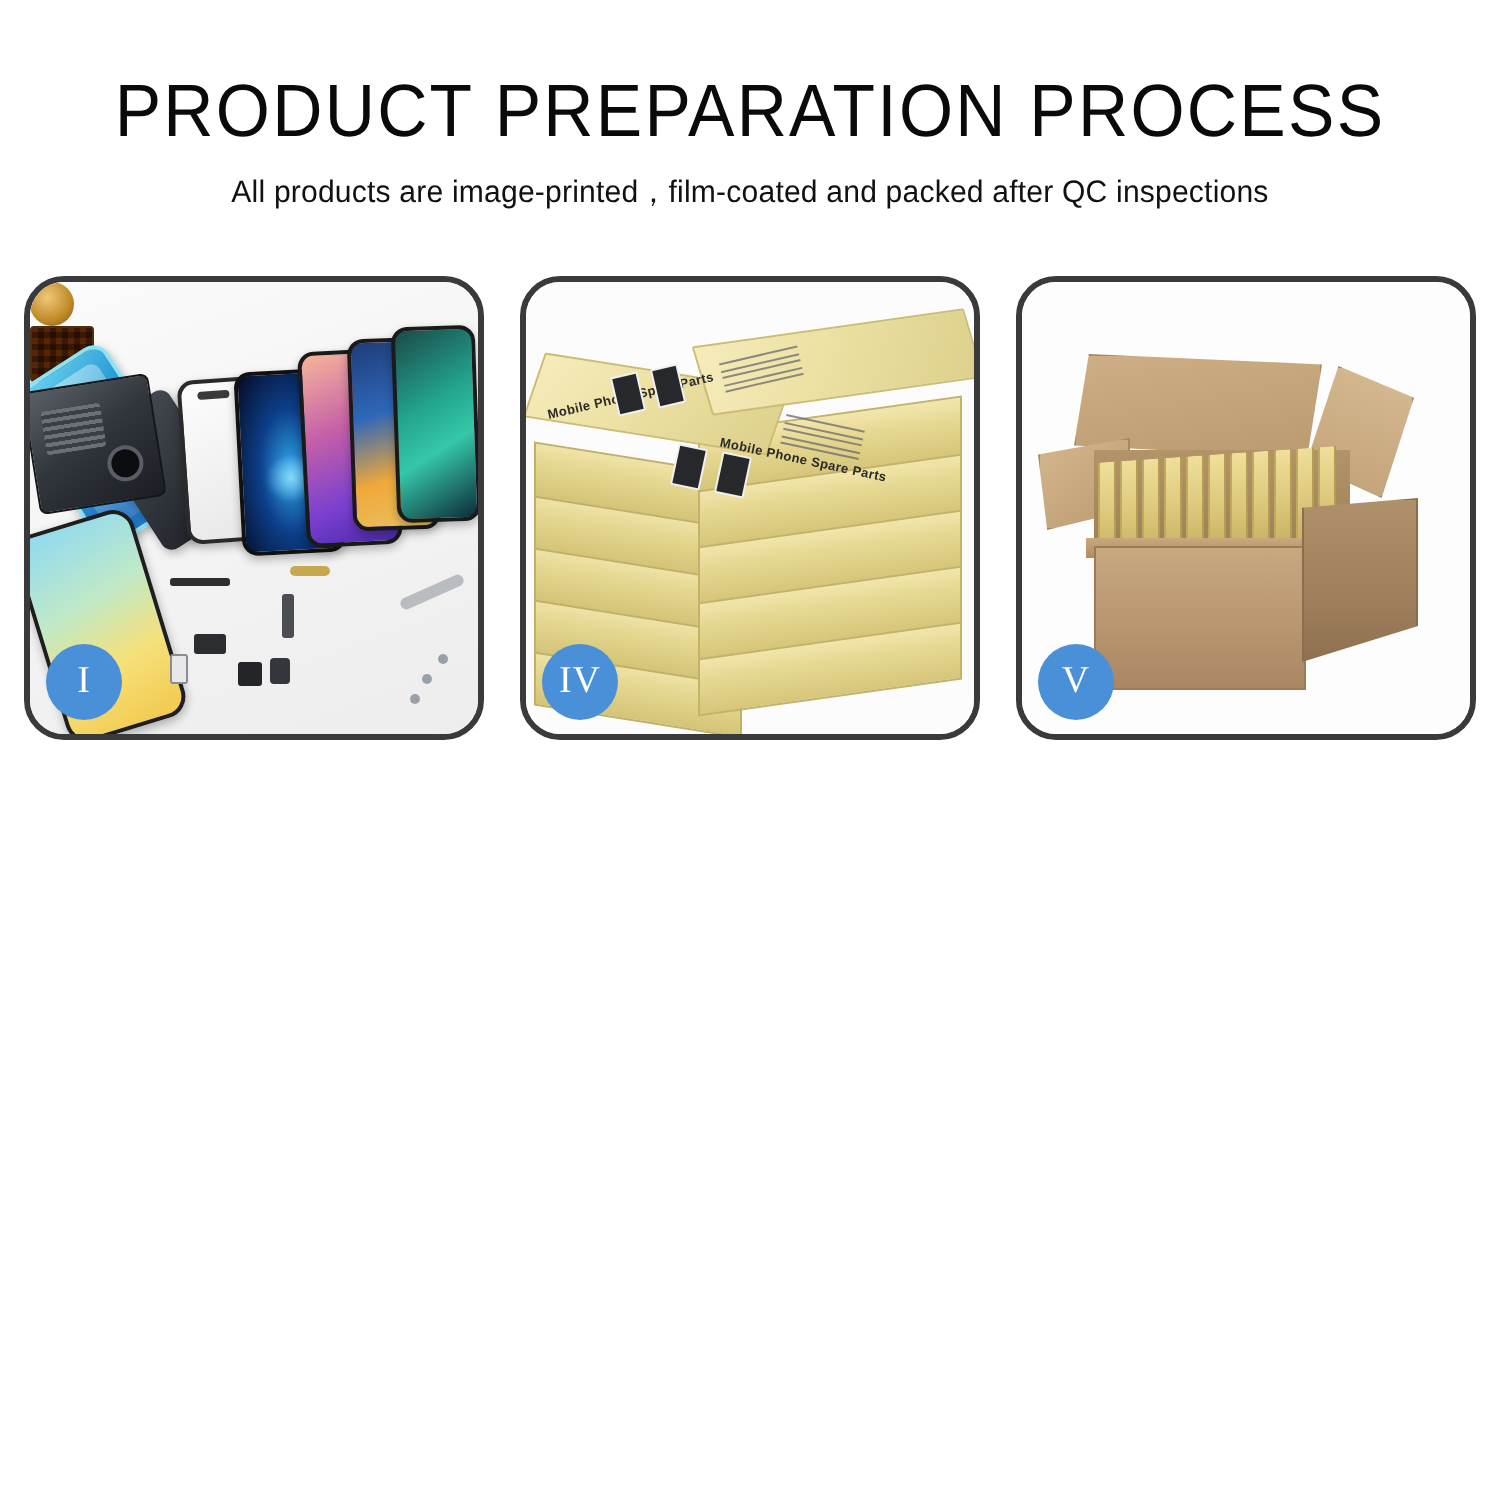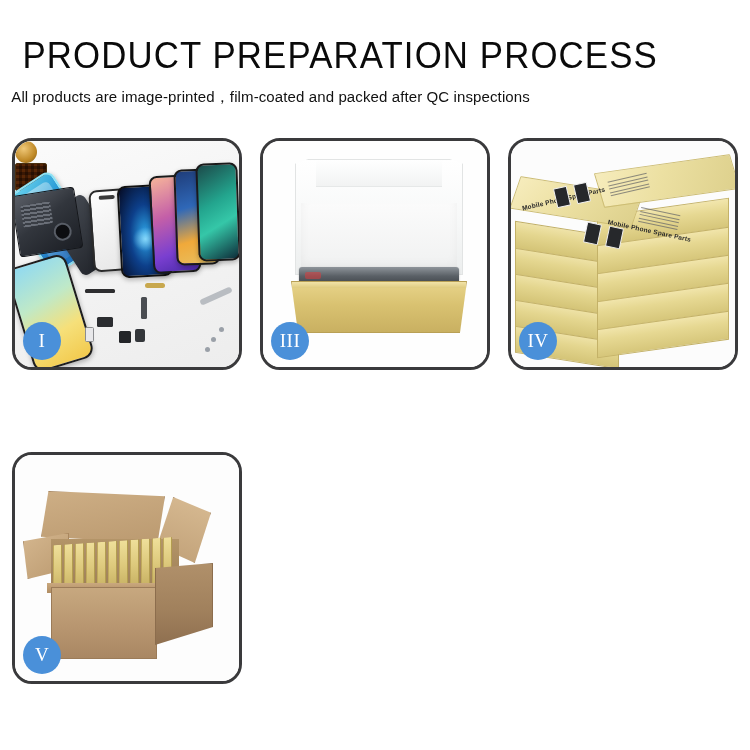--- a/index.html
+++ b/index.html
@@ -5,21 +5,21 @@
   * { box-sizing: border-box; margin: 0; padding: 0; }
   html, body {
     width: 750px; height: 750px;
     background: #ffffff;
     font-family: "Liberation Sans", "DejaVu Sans", sans-serif;
     overflow: hidden;
   }
   .page { position: relative; width: 750px; height: 750px; background: #fff; }
 
   
-  .header { position: absolute; top: 34px; left: 0; width: 750px; }
+  .header { position: absolute; top: 34px; left: 0; width: 750px; text-align: center; }
   .title {
     font-size: 37px; line-height: 44px; font-weight: 500; color: #0a0a0a;
     letter-spacing: 1.2px; white-space: nowrap;
     transform: scaleX(0.94); transform-origin: center;
   }
   .subtitle {
     margin-top: 9px; font-size: 15.5px; line-height: 20px;
     font-weight: 400; color: #111; letter-spacing: 0.1px; white-space: nowrap;
     transform: scaleX(0.97); transform-origin: center;
   }
@@ -341,29 +341,20 @@
         <div class="board"></div>
         <div class="screw" style="left:196px;top:196px;"></div>
         <div class="screw" style="left:204px;top:186px;"></div>
         <div class="screw" style="left:190px;top:206px;"></div>
         <div class="part" style="left:184px;top:152px;width:34px;height:6px;background:#b9bdc2;border-radius:3px;transform:rotate(-24deg);"></div>
       </div>
       <div class="badge">I</div>
     </div>
 
 
-    <div class="panel">
-      <div class="stage p3">
-        <div class="box3-lid"></div>
-        <div class="foam3"></div>
-        <div class="screen3"></div>
-        <div class="box3-front"></div>
-      </div>
-      <div class="badge">III</div>
-    </div>
 
     <div class="panel">
       <div class="stage p4">
 
         <div class="stack-l">
           <div class="sbox-l" style="top:130px;"></div>
           <div class="sbox-l" style="top:104px;"></div>
           <div class="sbox-l" style="top:78px;"></div>
           <div class="sbox-l" style="top:52px;"></div>
           <div class="sbox-l" style="top:26px;"></div>

